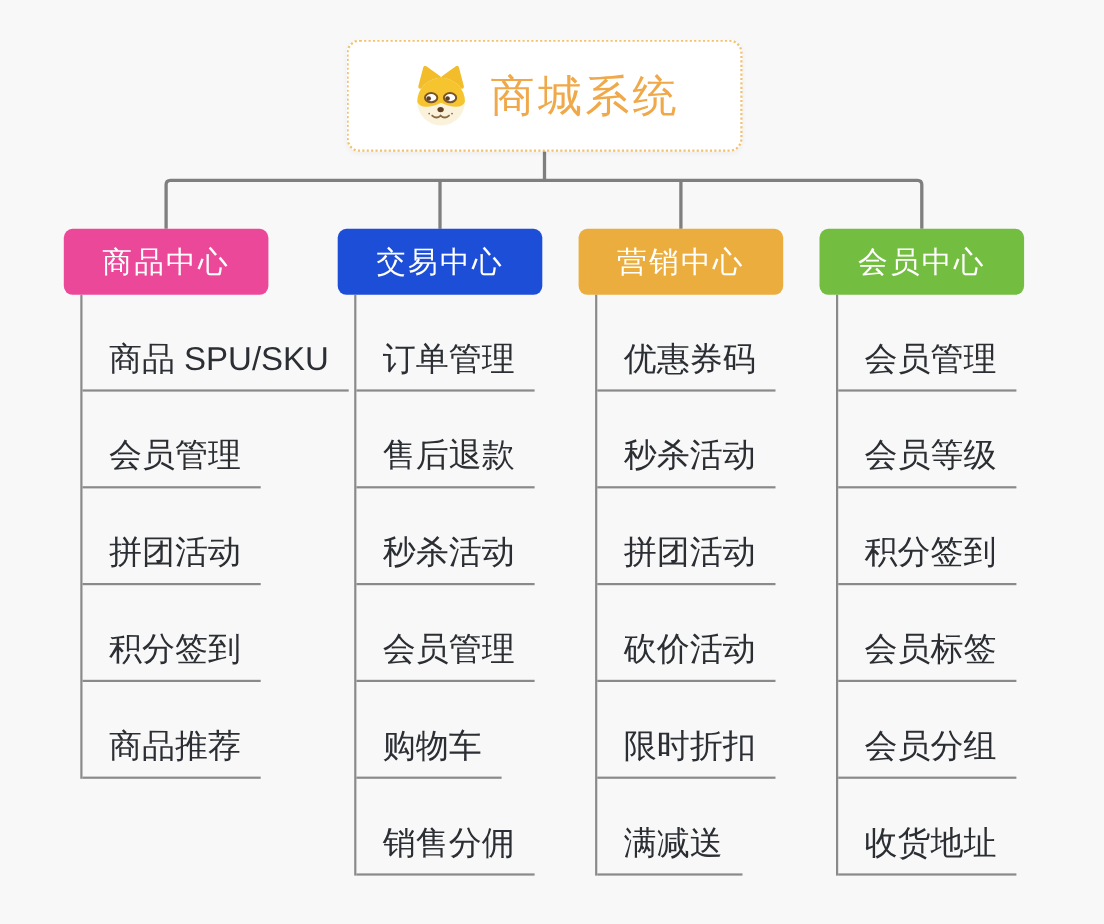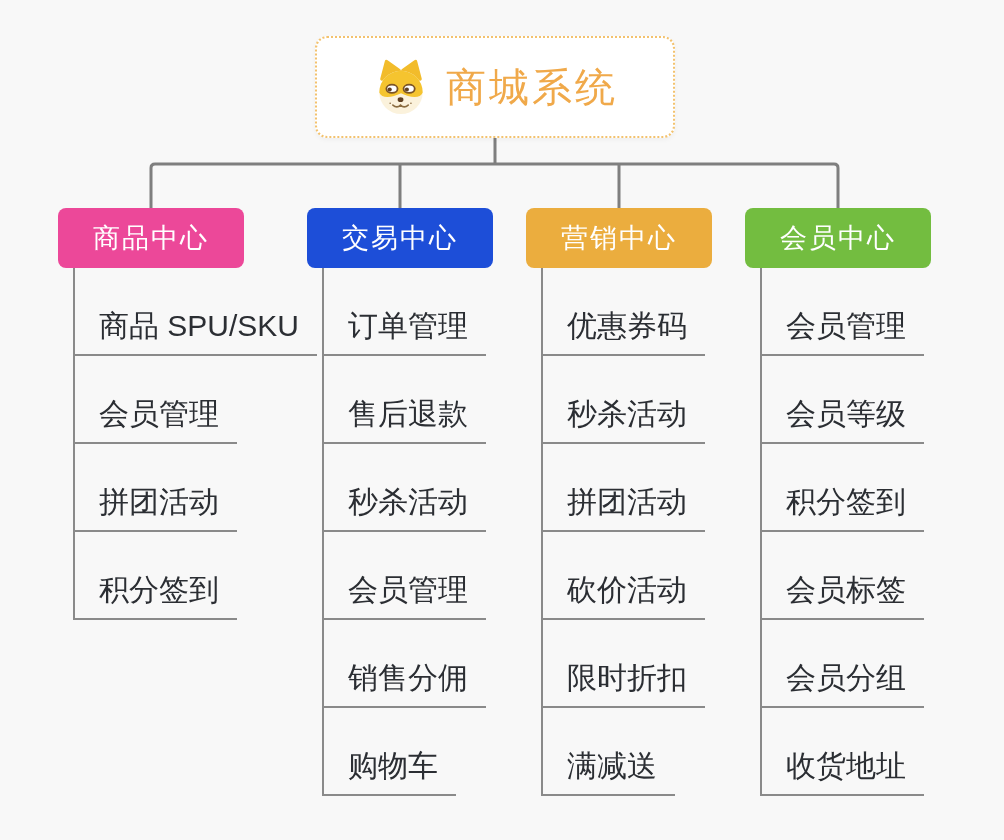--- a/index.html
+++ b/index.html
@@ -97,32 +97,33 @@
     <div class="root-title" style="color: rgb(240, 169, 74);">商城系统</div>
   </div>
 
   <div class="branch b0">
     <div class="branch-node" style="background: #ec4899;">商品中心</div>
     <div class="items">
       <div class="item">商品 SPU/SKU</div>
       <div class="item">会员管理</div>
       <div class="item">拼团活动</div>
       <div class="item">积分签到</div>
+      <div class="item">商品推荐</div>
     </div>
   </div>
 
   <div class="branch b1">
     <div class="branch-node" style="background: #1d4ed8;">交易中心</div>
     <div class="items">
       <div class="item">订单管理</div>
       <div class="item">售后退款</div>
       <div class="item">秒杀活动</div>
       <div class="item">会员管理</div>
+      <div class="item">购物车</div>
       <div class="item">销售分佣</div>
-      <div class="item">购物车</div>
     </div>
   </div>
 
   <div class="branch b3">
     <div class="branch-node" style="background: rgb(115, 189, 64);">会员中心</div>
     <div class="items">
       <div class="item">会员管理</div>
       <div class="item">会员等级</div>
       <div class="item">积分签到</div>
       <div class="item">会员标签</div>

